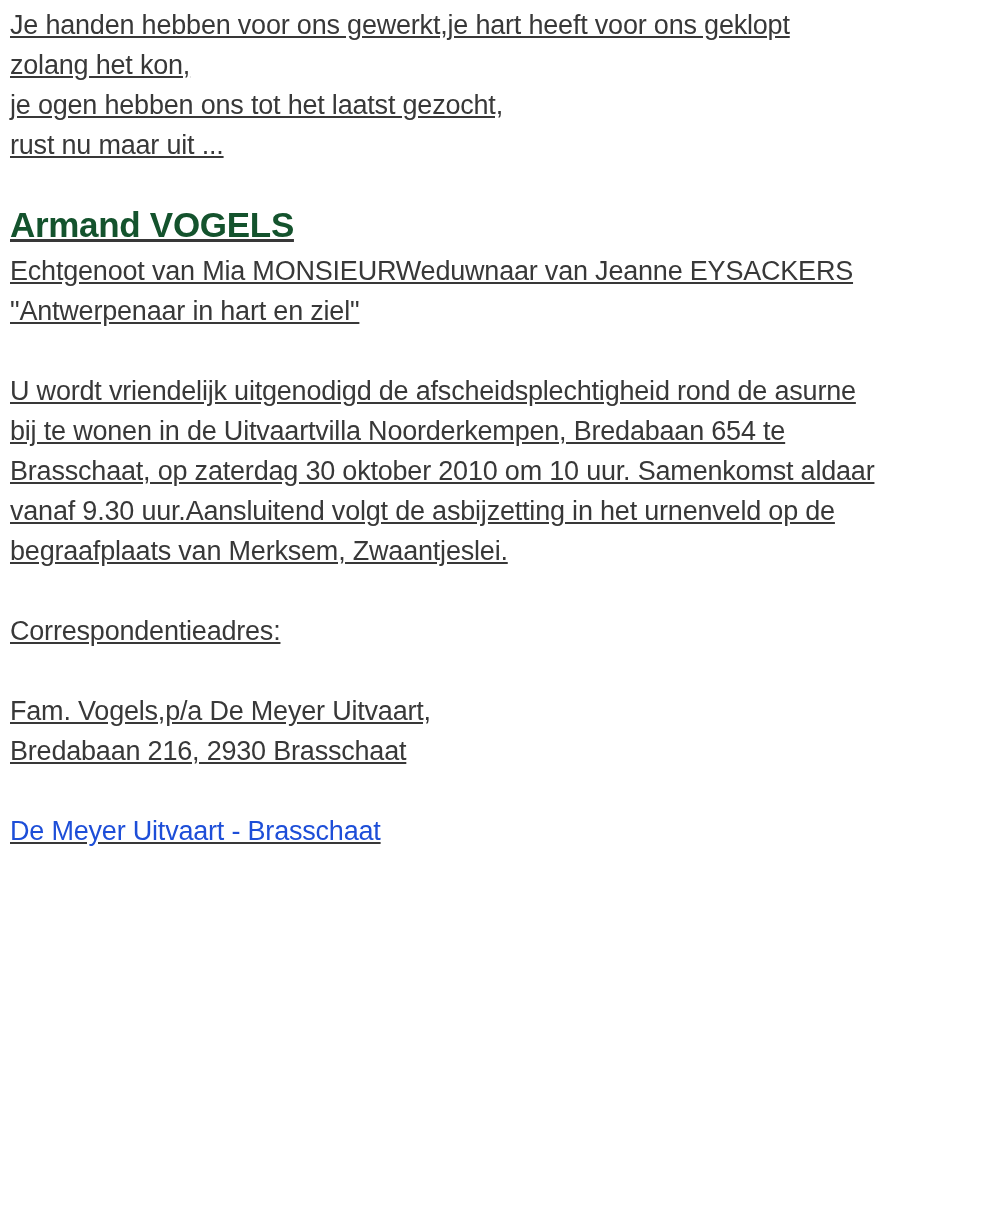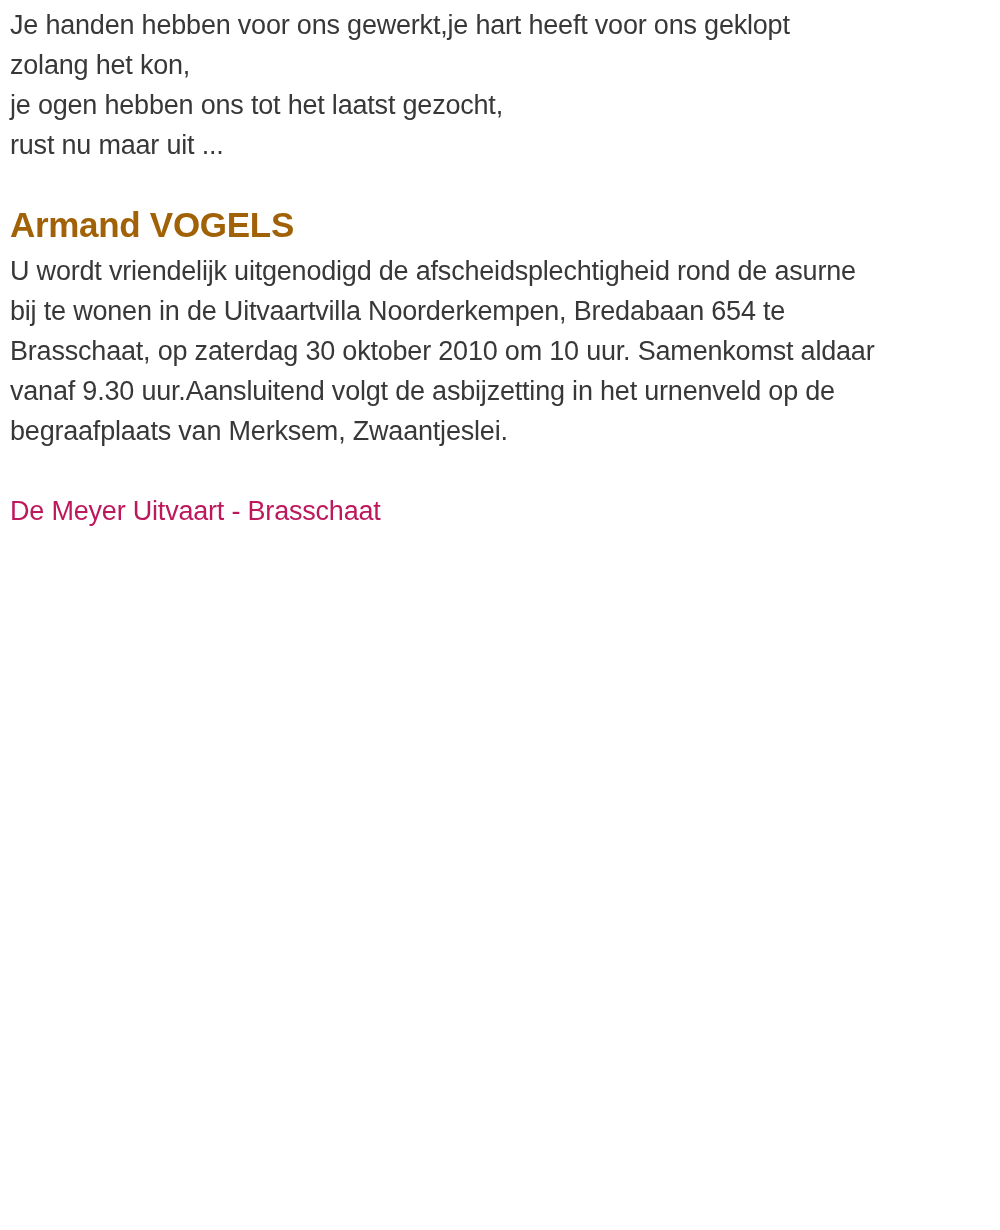--- a/index.html
+++ b/index.html
@@ -13,61 +13,67 @@
     overflow: hidden;
     font-family: "Liberation Sans", sans-serif;
     color: #383838;
   }
   .page {
     box-sizing: border-box;
     width: 1000px;
     height: 1230px;
     padding: 5px 0 2px 10px;
     background: #ffffff;
+    text-decoration: underline;
   }
   .text-block {
     margin: 0 0 40px 0;
     font-size: 27px;
     line-height: 40px;
     white-space: pre;
     letter-spacing: -0.2px;
   }
   .poem {
     margin-bottom: 38px;
   }
   h1.deceased-name {
     margin: 0 0 4px 0;
     font-size: 35px;
     line-height: 44px;
     font-weight: 700;
-    color: #a16207;
+    color: #14532d;
     white-space: pre;
     letter-spacing: -0.3px;
   }
   .footer-sign {
     margin-bottom: 0;
-    color: #be185d;
+    color: #1d4ed8;
   }
 </style>
 </head>
 <body>
 
 <div class="page">
   <p class="text-block poem">Je handen hebben voor ons gewerkt,je hart heeft voor ons geklopt
 zolang het kon,
 je ogen hebben ons tot het laatst gezocht,
 rust nu maar uit ...</p>
 
   <h1 class="deceased-name">Armand VOGELS</h1>
 
+  <p class="text-block">Echtgenoot van Mia MONSIEURWeduwnaar van Jeanne EYSACKERS
+"Antwerpenaar in hart en ziel"</p>
 
 
 
   <p class="text-block">U wordt vriendelijk uitgenodigd de afscheidsplechtigheid rond de asurne
 bij te wonen in de Uitvaartvilla Noorderkempen, Bredabaan 654 te
 Brasschaat, op zaterdag 30 oktober 2010 om 10 uur. Samenkomst aldaar
 vanaf 9.30 uur.Aansluitend volgt de asbijzetting in het urnenveld op de
 begraafplaats van Merksem, Zwaantjeslei.</p>
 
+  <p class="text-block">Correspondentieadres:</p>
 
+  <p class="text-block">Fam. Vogels,p/a De Meyer Uitvaart,
+Bredabaan 216, 2930 Brasschaat</p>
 
   <p class="text-block footer-sign">De Meyer Uitvaart - Brasschaat</p>
 </div>
 
 </body></html>

